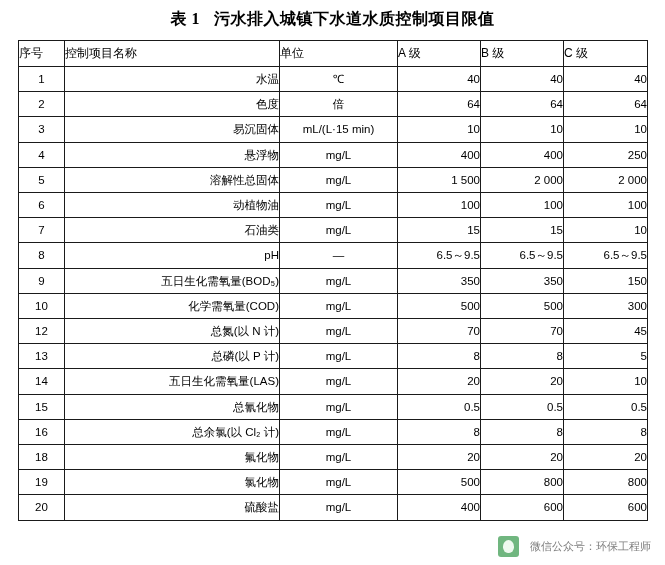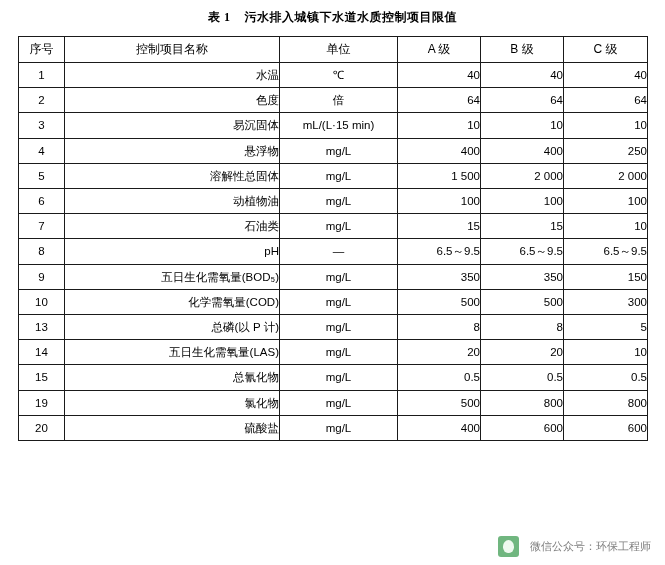--- a/index.html
+++ b/index.html
@@ -17,21 +17,21 @@
   }
   .page {
     width: 665px;
     height: 565px;
     position: relative;
     box-sizing: border-box;
     padding: 0 18px;
   }
   .doc-title {
     text-align: center;
-    font-size: 12px;
+    font-size: 16px;
     font-weight: bold;
     letter-spacing: 0.5px;
     padding: 9px 0 10px 0;
     color: #000;
     font-family: "Liberation Serif", serif;
   }
   .doc-title .t-num {
     margin-right: 14px;
   }
   table.limits {
@@ -45,21 +45,21 @@
     border: 1px solid #1a1a1a;
     padding: 0;
     height: 24.2px;
     line-height: 24.2px;
     vertical-align: middle;
     color: #000;
     overflow: hidden;
     white-space: nowrap;
   }
   table.limits thead th {
-    text-align: center;
+    text-align: left;
     font-weight: normal;
     font-size: 12px;
     height: 25px;
     line-height: 25px;
   }
   col.c-no    { width: 46px; }
   col.c-name  { width: 215px; }
   col.c-unit  { width: 118px; }
   col.c-a     { width: 83px; }
   col.c-b     { width: 83px; }
@@ -205,20 +205,28 @@
         </tr>
         <tr>
           <td class="no">10</td>
           <td class="name">化学需氧量(COD)</td>
           <td class="unit">mg/L</td>
           <td class="val">500</td>
           <td class="val">500</td>
           <td class="val">300</td>
         </tr>
         <tr>
+          <td class="no">12</td>
+          <td class="name">总氮(以 N 计)</td>
+          <td class="unit">mg/L</td>
+          <td class="val">70</td>
+          <td class="val">70</td>
+          <td class="val">45</td>
+        </tr>
+        <tr>
           <td class="no">13</td>
           <td class="name">总磷(以 P 计)</td>
           <td class="unit">mg/L</td>
           <td class="val">8</td>
           <td class="val">8</td>
           <td class="val">5</td>
         </tr>
         <tr>
           <td class="no">14</td>
           <td class="name">五日生化需氧量(LAS)</td>
@@ -227,20 +235,36 @@
           <td class="val">20</td>
           <td class="val">10</td>
         </tr>
         <tr>
           <td class="no">15</td>
           <td class="name">总氰化物</td>
           <td class="unit">mg/L</td>
           <td class="val">0.5</td>
           <td class="val">0.5</td>
           <td class="val">0.5</td>
+        </tr>
+        <tr>
+          <td class="no">16</td>
+          <td class="name">总余氯(以 Cl₂ 计)</td>
+          <td class="unit">mg/L</td>
+          <td class="val">8</td>
+          <td class="val">8</td>
+          <td class="val">8</td>
+        </tr>
+        <tr>
+          <td class="no">18</td>
+          <td class="name">氟化物</td>
+          <td class="unit">mg/L</td>
+          <td class="val">20</td>
+          <td class="val">20</td>
+          <td class="val">20</td>
         </tr>
         <tr>
           <td class="no">19</td>
           <td class="name">氯化物</td>
           <td class="unit">mg/L</td>
           <td class="val">500</td>
           <td class="val">800</td>
           <td class="val">800</td>
         </tr>
         <tr>

